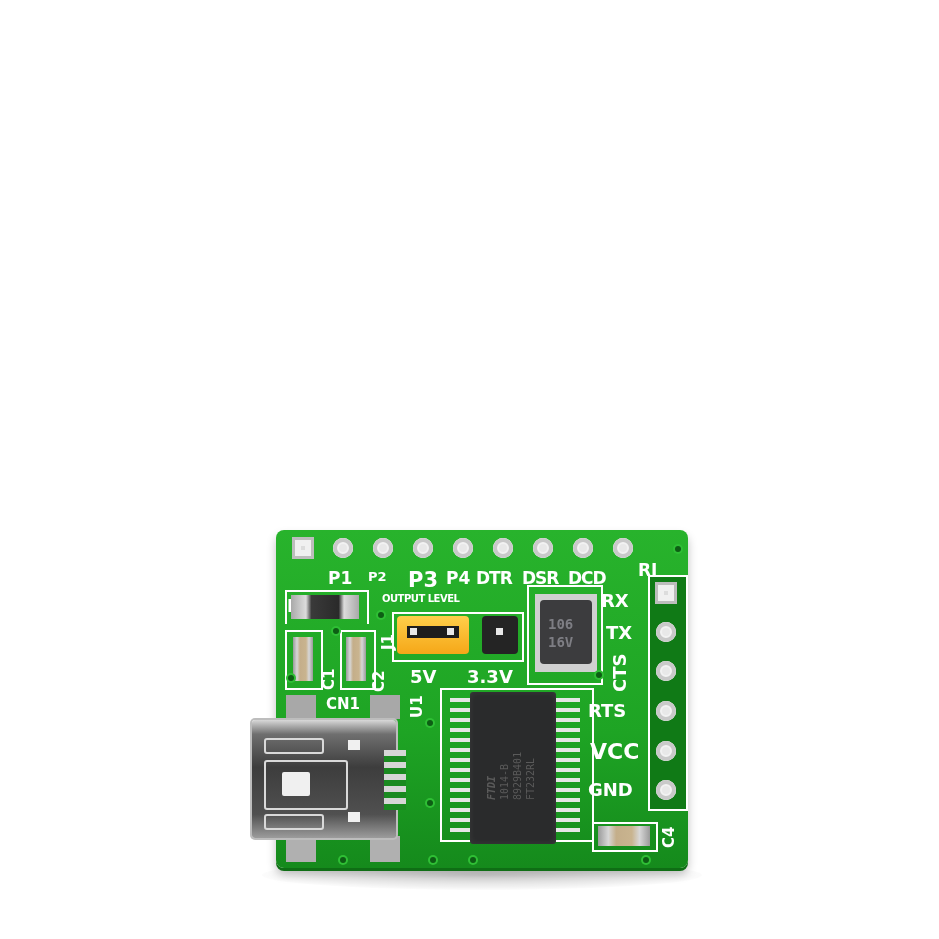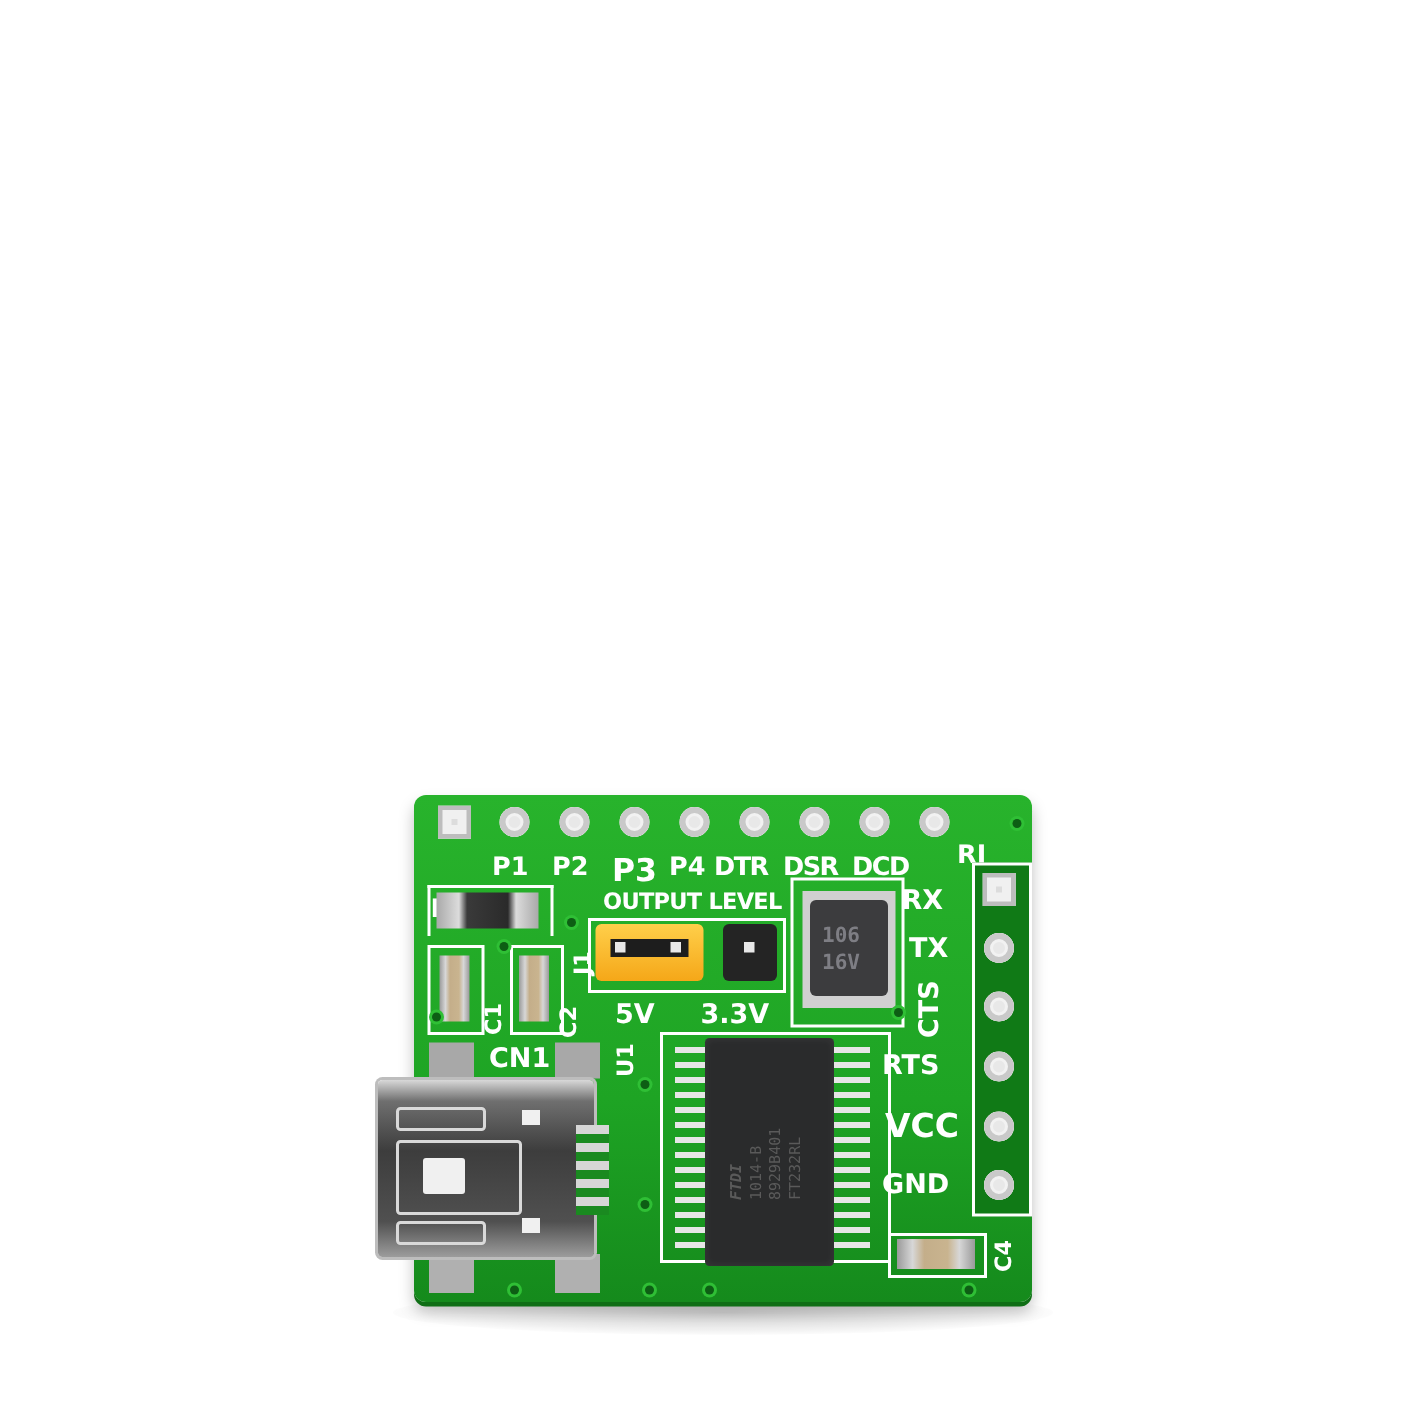--- a/index.html
+++ b/index.html
@@ -47,39 +47,39 @@
 <div class="pad-hole" style="left:453px;top:538px;"></div>
 <div class="pad-hole" style="left:493px;top:538px;"></div>
 <div class="pad-hole" style="left:533px;top:538px;"></div>
 <div class="pad-hole" style="left:573px;top:538px;"></div>
 <div class="pad-hole" style="left:613px;top:538px;"></div>
 <div class="via" style="left:675px;top:546px;"></div>
 
 <div class="silk" style="left:638px;top:562px;font-size:17px;">RI</div>
 <div class="silk" style="left:287px;top:570px;font-size:17px;margin-top:28px;">P0</div>
 <div class="silk" style="left:328px;top:570px;font-size:17px;">P1</div>
-<div class="silk" style="left:368px;top:570px;font-size:17px;">P2</div>
+<div class="silk" style="left:368px;top:570px;font-size:13px;">P2</div>
 <div class="silk" style="left:408px;top:570px;font-size:21px;">P3</div>
 <div class="silk" style="left:446px;top:570px;font-size:17px;">P4</div>
 <div class="silk" style="left:476px;top:570px;font-size:17px;letter-spacing:-1px;">DTR</div>
 <div class="silk" style="left:522px;top:570px;font-size:17px;letter-spacing:-1px;">DSR</div>
 <div class="silk" style="left:568px;top:570px;font-size:17px;letter-spacing:-1px;">DCD</div>
 
-<div class="silk" style="left:402px;top:594px;font-size:15px;letter-spacing:-0.5px;">OUTPUT LEVEL</div>
+<div class="silk" style="left:382px;top:594px;font-size:10px;letter-spacing:-0.5px;">OUTPUT LEVEL</div>
 
 <div class="outline" style="left:285px;top:590px;width:80px;height:32px;border-bottom:none;"></div>
 <div class="smd-dark" style="left:291px;top:595px;width:68px;height:24px;"></div>
 <div class="smd" style="left:293px;top:637px;width:20px;height:44px;"></div>
 <div class="smd" style="left:346px;top:637px;width:20px;height:44px;"></div>
 <div class="outline" style="left:285px;top:630px;width:34px;height:56px;"></div>
 <div class="outline" style="left:340px;top:630px;width:32px;height:56px;"></div>
 <div class="silk" style="left:322px;top:690px;font-size:15px;transform:rotate(-90deg);transform-origin:left top;">C1</div>
 <div class="silk" style="left:372px;top:692px;font-size:15px;transform:rotate(-90deg);transform-origin:left top;">C2</div>
 <div class="silk" style="left:381px;top:650px;font-size:15px;transform:rotate(-90deg);transform-origin:left top;">J1</div>
-<div class="silk" style="left:326px;top:697px;font-size:18px;">CN1</div>
+<div class="silk" style="left:326px;top:697px;font-size:15px;">CN1</div>
 
 <div class="abs" style="left:286px;top:695px;width:30px;height:24px;background:#a8a8a8;"></div>
 <div class="abs" style="left:370px;top:695px;width:30px;height:24px;background:#a8a8a8;"></div>
 <div class="abs" style="left:286px;top:836px;width:30px;height:26px;background:#b0b0b0;"></div>
 <div class="abs" style="left:370px;top:836px;width:30px;height:26px;background:#b0b0b0;"></div>
 
 <div class="usb">
   <div class="usb-slot" style="left:12px;top:18px;width:56px;height:12px;"></div>
   <div class="usb-slot" style="left:12px;top:40px;width:80px;height:46px;"></div>
   <div class="abs" style="left:30px;top:52px;width:28px;height:24px;background:#f0f0f0;border-radius:2px;"></div>

